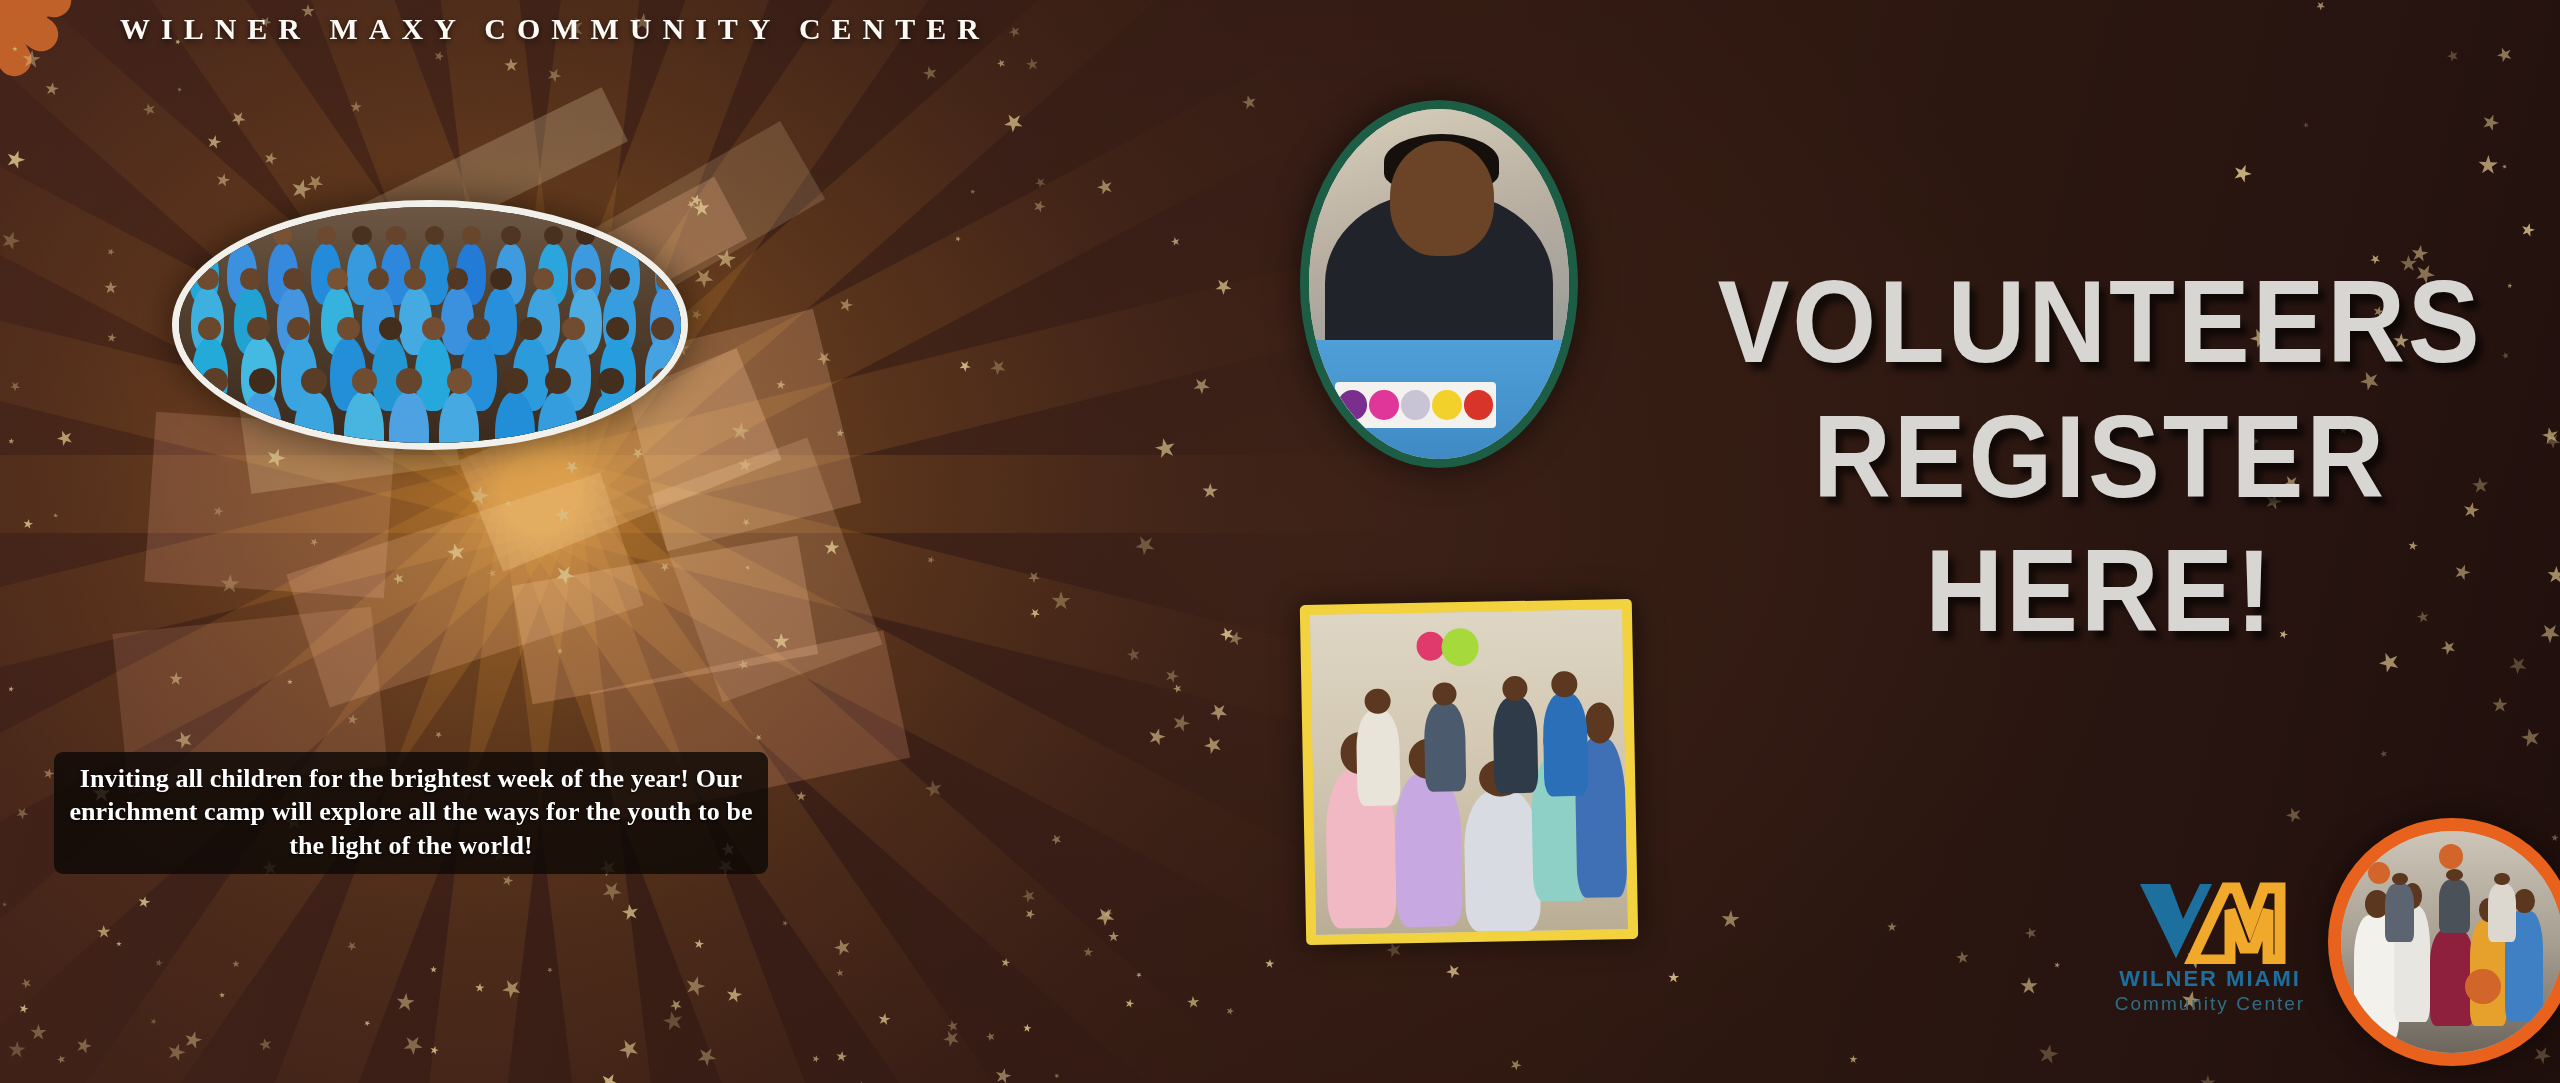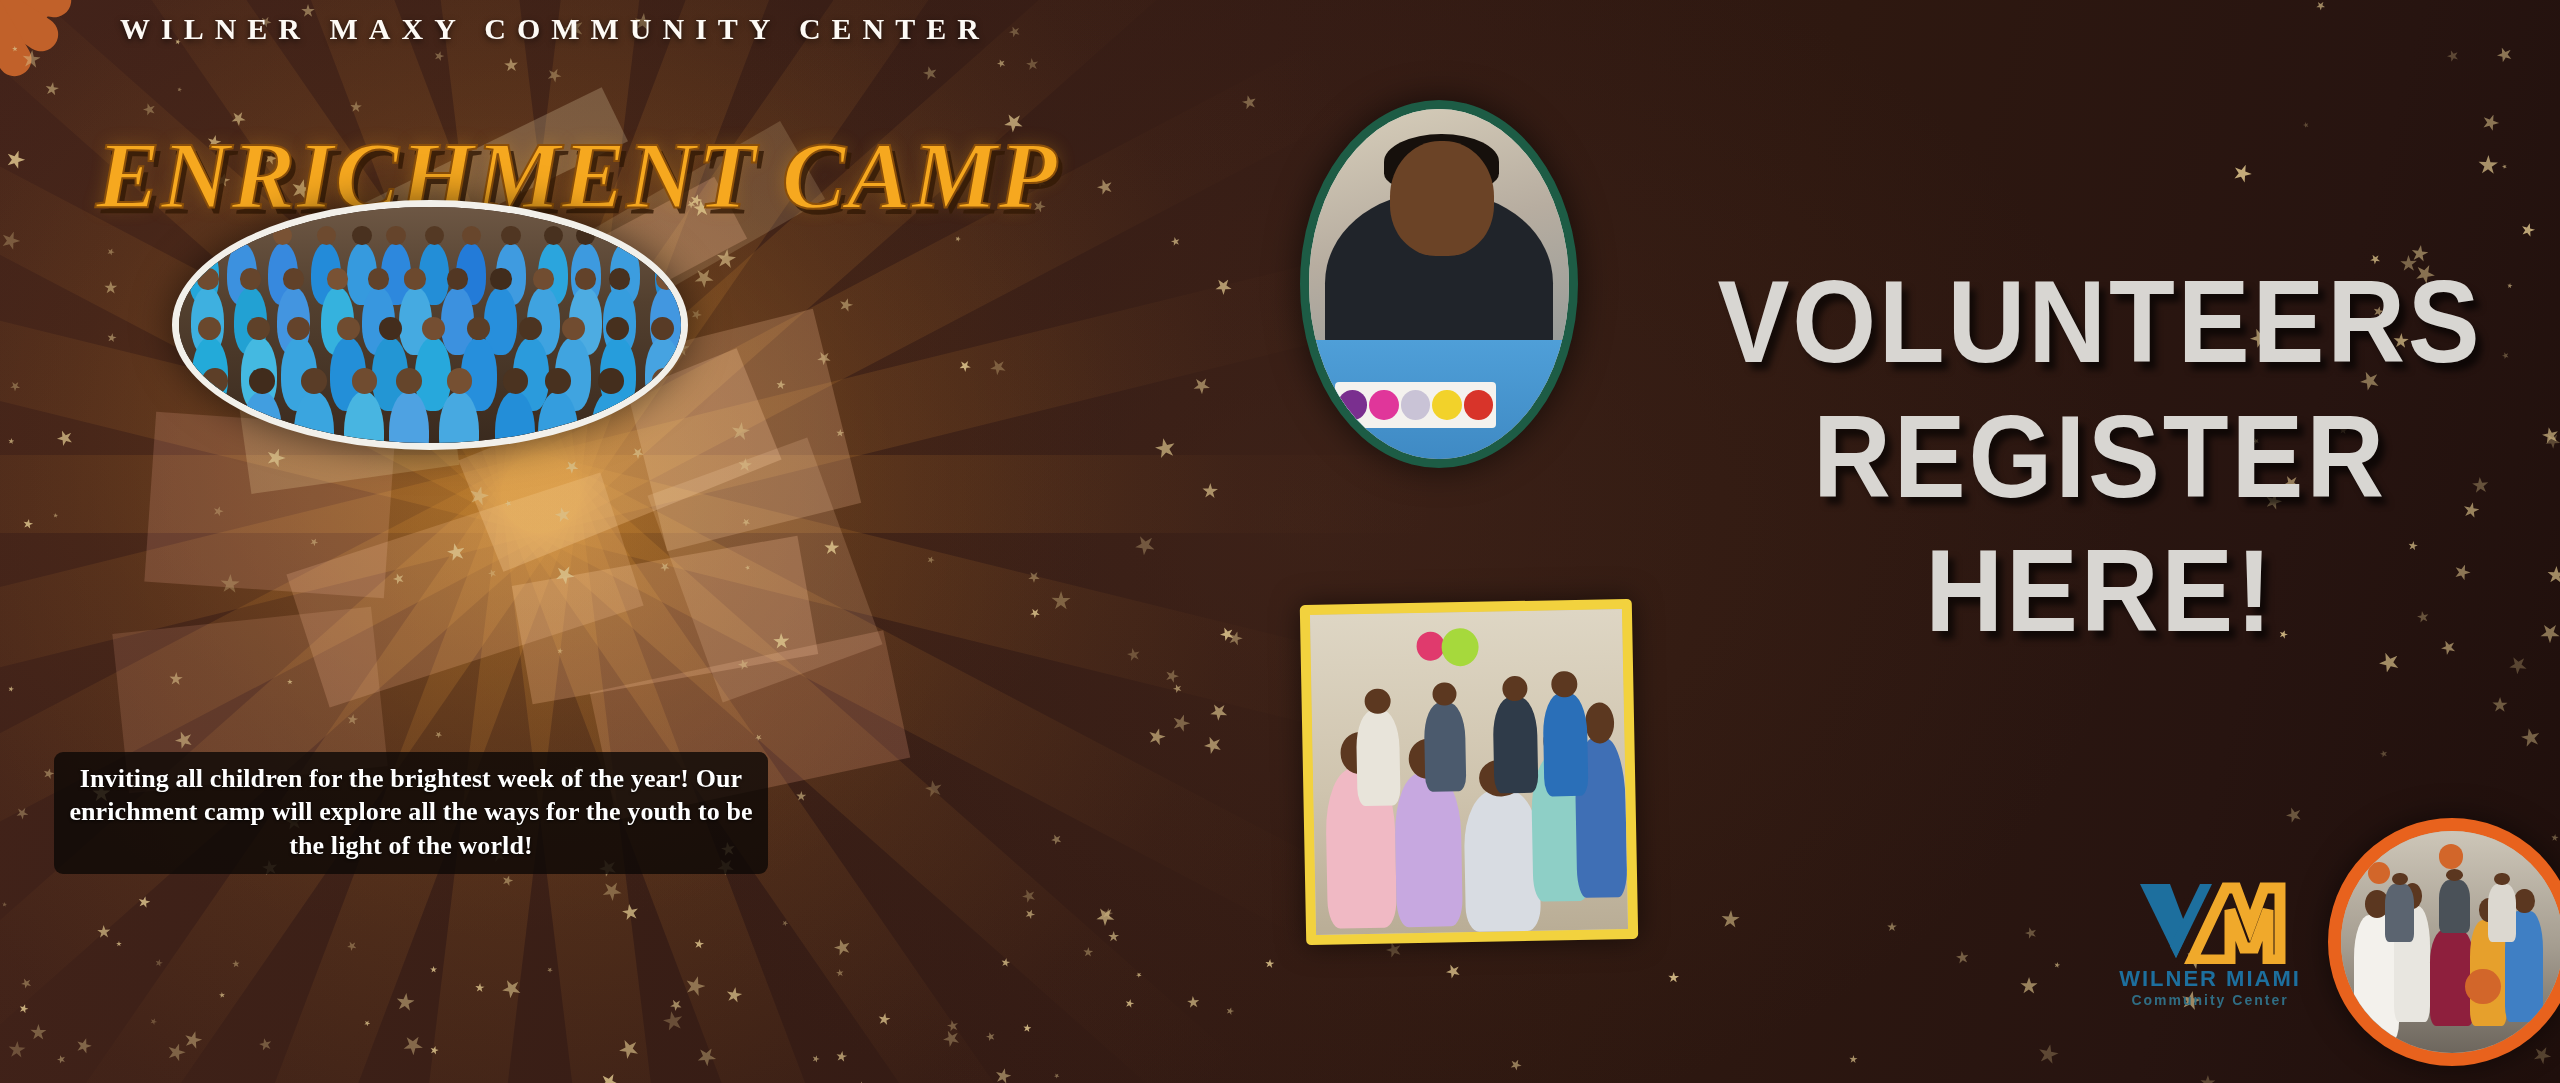--- a/index.html
+++ b/index.html
@@ -200,21 +200,21 @@
   }
   .logo-mark {
     position:relative; width:160px; height:84px; margin:0 auto 4px;
   }
   .logo-mark svg { display:block; width:100%; height:100%; }
   .logo-name {
     font-size:22px; font-weight:900; letter-spacing:2px; color:#1d6f9e;
     line-height:1;
   }
   .logo-sub {
-    font-size:14px; font-weight:700; letter-spacing:2px;
+    font-size:19px; font-weight:400; letter-spacing:2px;
     color:#2f6d84; line-height:1.5;
   }
 
   .circle-photo {
     position:absolute; left:2328px; top:818px;
     width:248px; height:248px;
     border-radius:50%;
     border:13px solid #e8621d;
     overflow:hidden;
     box-shadow:0 0 30px rgba(0,0,0,.5);
@@ -539,21 +539,20 @@
       <div class="star" style="left: 1096.34px; top: 907.333px; width: 18.9084px; height: 18.9084px; opacity: 0.7; transform: rotate(38.2779deg);"></div>
       <div class="star" style="left: 547.157px; top: 966.777px; width: 5.86046px; height: 5.86046px; opacity: 0.51; transform: rotate(31.6862deg);"></div>
       <div class="star" style="left: 1171.04px; top: 237.222px; width: 9.1622px; height: 9.1622px; opacity: 0.72; transform: rotate(58.9313deg);"></div>
     </div>
 
   <div class="left-col">
 
     <div class="org-name">WILNER MAXY COMMUNITY CENTER</div>
 
 
-    <div class="enrichment">ENRICHMENT CAMP</div>
 
     <div class="group-photo">
       <div class="gp-inner" id="gp-inner">
           <div class="gp-stage"></div>
           <div class="gp-kid" style="left: 10.0048px; top: 36px; width: 30px; height: 62px; background: rgb(36, 167, 219);"></div>
           <div class="gp-head" style="left: 15.4048px; top: 19.104px; width: 19.2px; height: 19.2px; background: rgb(82, 56, 35);"></div>
           <div class="gp-kid" style="left: 48.3513px; top: 36px; width: 30px; height: 62px; background: rgb(60, 145, 223);"></div>
           <div class="gp-head" style="left: 53.7513px; top: 19.104px; width: 19.2px; height: 19.2px; background: rgb(80, 54, 34);"></div>
           <div class="gp-kid" style="left: 88.7799px; top: 36px; width: 30px; height: 62px; background: rgb(55, 137, 222);"></div>
           <div class="gp-head" style="left: 94.1799px; top: 19.104px; width: 19.2px; height: 19.2px; background: rgb(121, 82, 52);"></div>

